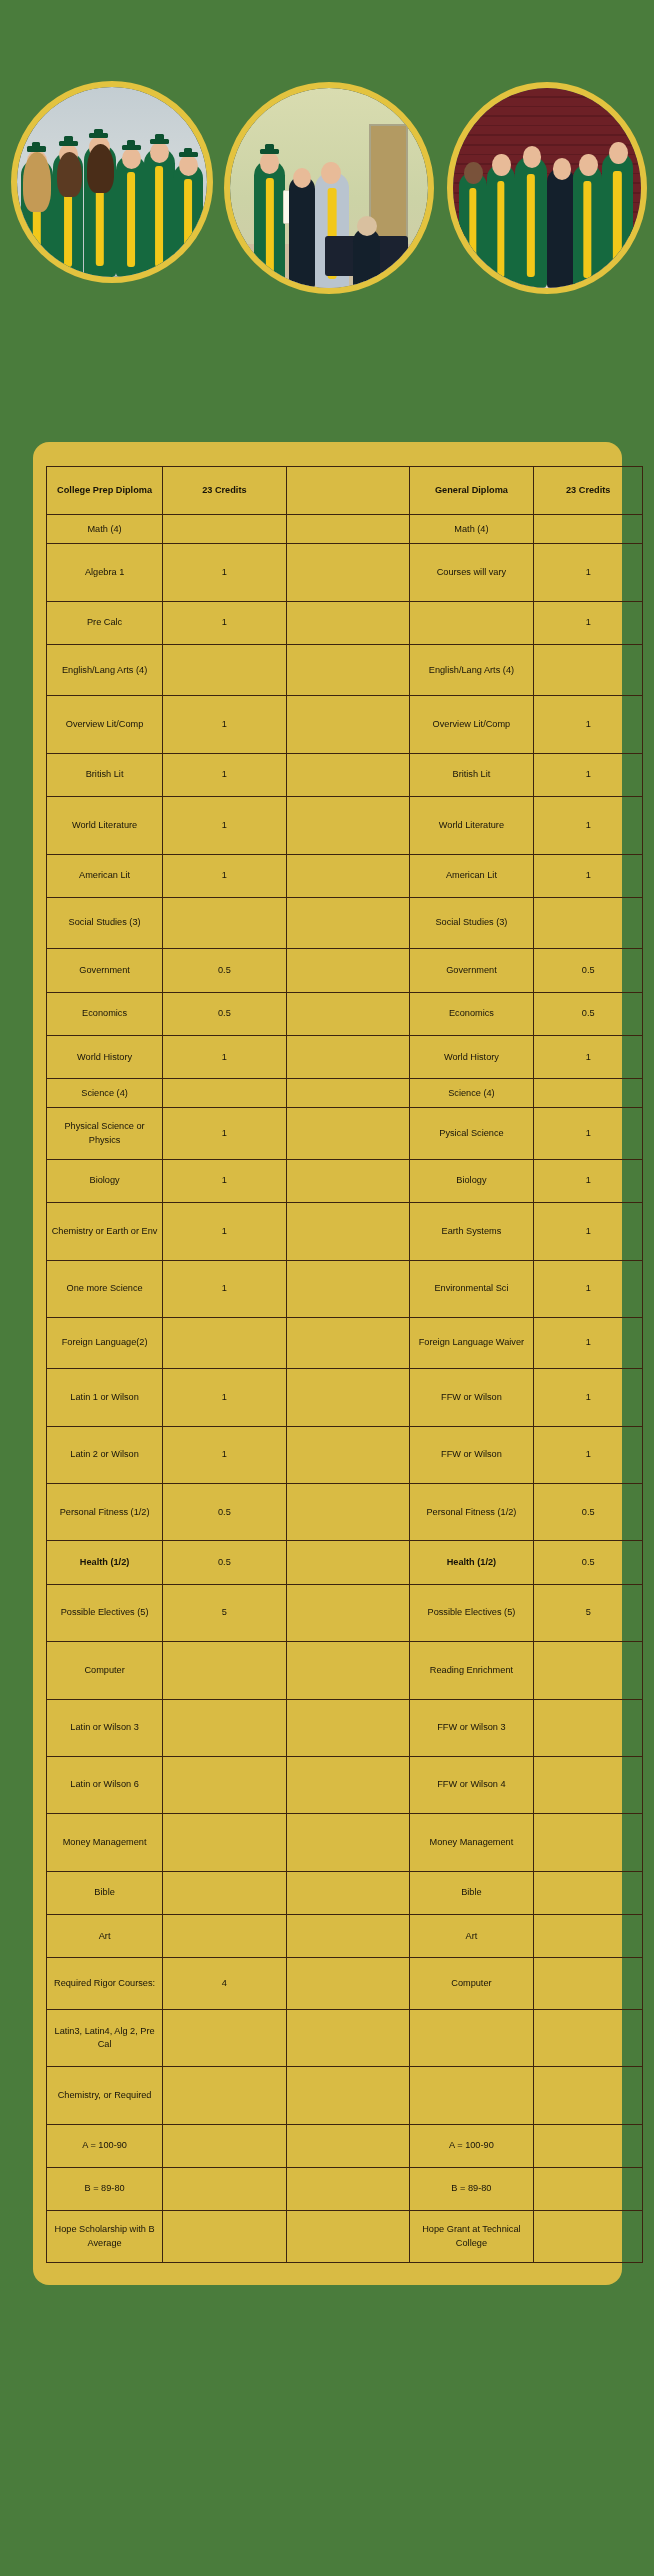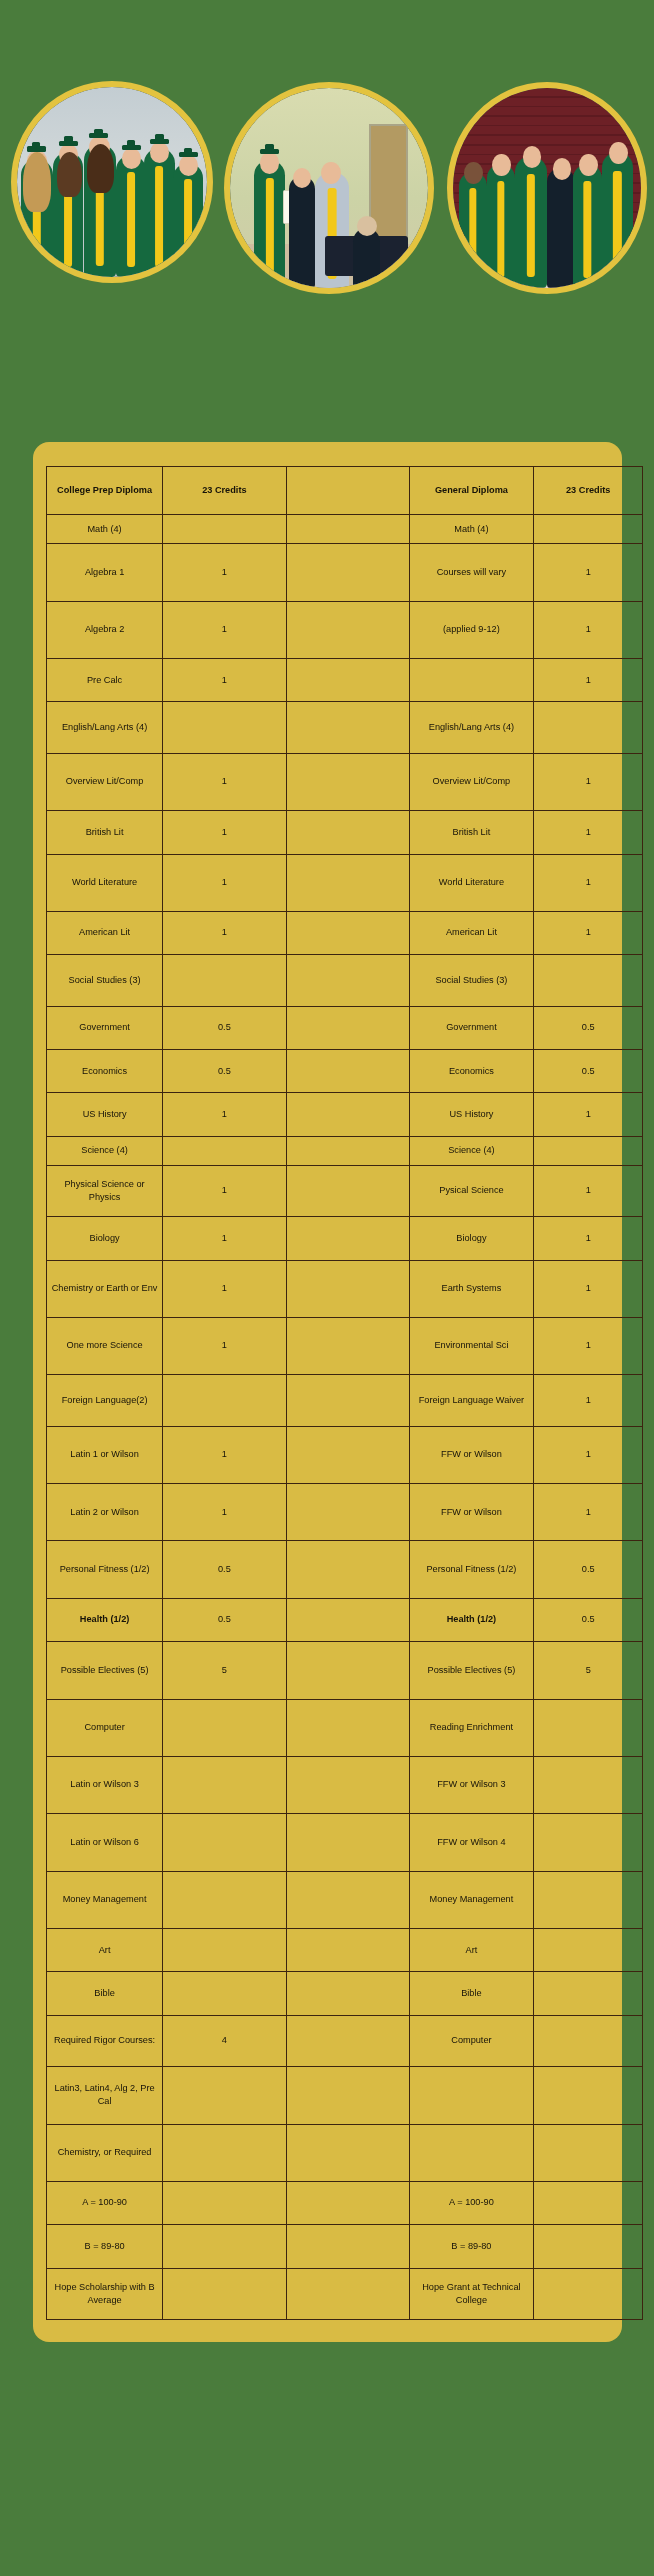--- a/index.html
+++ b/index.html
@@ -190,27 +190,20 @@
           <td class="c3">Math (4)</td>
           <td class="c4"></td>
         </tr>
         <tr class="h3">
           <td class="c0">Algebra 1</td>
           <td class="c1">1</td>
           <td class="c2"></td>
           <td class="c3">Courses will vary</td>
           <td class="c4">1</td>
         </tr>
-        <tr class="h3">
-          <td class="c0">Algebra 2</td>
-          <td class="c1">1</td>
-          <td class="c2"></td>
-          <td class="c3">(applied 9-12)</td>
-          <td class="c4">1</td>
-        </tr>
         <tr class="h2">
           <td class="c0">Pre Calc</td>
           <td class="c1">1</td>
           <td class="c2"></td>
           <td class="c3"></td>
           <td class="c4">1</td>
         </tr>
         <tr class="h4 section thick-top">
           <td class="c0 bold">English/Lang Arts (4)</td>
           <td class="c1"></td>
@@ -261,24 +254,24 @@
           <td class="c4">0.5</td>
         </tr>
         <tr class="h2">
           <td class="c0">Economics</td>
           <td class="c1">0.5</td>
           <td class="c2"></td>
           <td class="c3">Economics</td>
           <td class="c4">0.5</td>
         </tr>
         <tr class="h2">
-          <td class="c0">US History</td>
-          <td class="c1">1</td>
-          <td class="c2"></td>
-          <td class="c3">US History</td>
+          <td class="c0">World History</td>
+          <td class="c1">1</td>
+          <td class="c2"></td>
+          <td class="c3">World History</td>
           <td class="c4">1</td>
         </tr>
         <tr class="h1 section thick-top">
           <td class="c0 bold">Science (4)</td>
           <td class="c1"></td>
           <td class="c2"></td>
           <td class="c3 bold">Science (4)</td>
           <td class="c4"></td>
         </tr>
         <tr class="h4">
@@ -373,31 +366,31 @@
           <td class="c4"></td>
         </tr>
         <tr class="h3">
           <td class="c0">Money Management</td>
           <td class="c1"></td>
           <td class="c2"></td>
           <td class="c3">Money Management</td>
           <td class="c4"></td>
         </tr>
         <tr class="h2">
+          <td class="c0">Bible</td>
+          <td class="c1"></td>
+          <td class="c2"></td>
+          <td class="c3">Bible</td>
+          <td class="c4"></td>
+        </tr>
+        <tr class="h2">
           <td class="c0">Art</td>
           <td class="c1"></td>
           <td class="c2"></td>
           <td class="c3">Art</td>
-          <td class="c4"></td>
-        </tr>
-        <tr class="h2">
-          <td class="c0">Bible</td>
-          <td class="c1"></td>
-          <td class="c2"></td>
-          <td class="c3">Bible</td>
           <td class="c4"></td>
         </tr>
         <tr class="h4 section thick-top">
           <td class="c0 bold">Required Rigor Courses:</td>
           <td class="c1 bold">4</td>
           <td class="c2"></td>
           <td class="c3">Computer</td>
           <td class="c4"></td>
         </tr>
         <tr class="h3">

